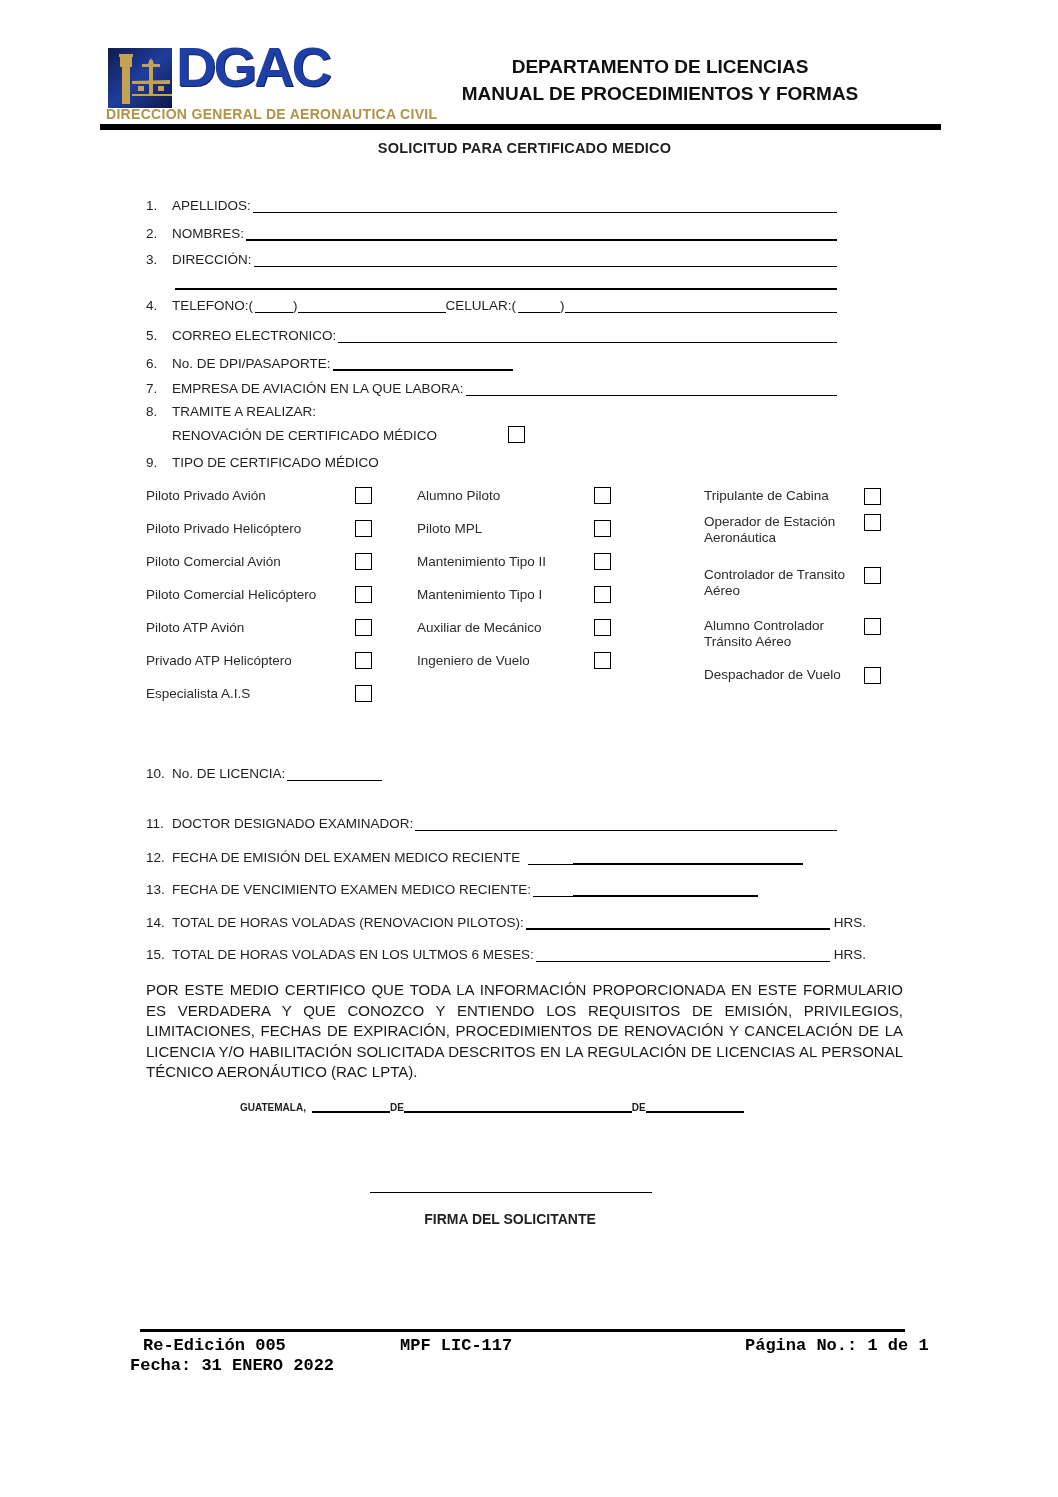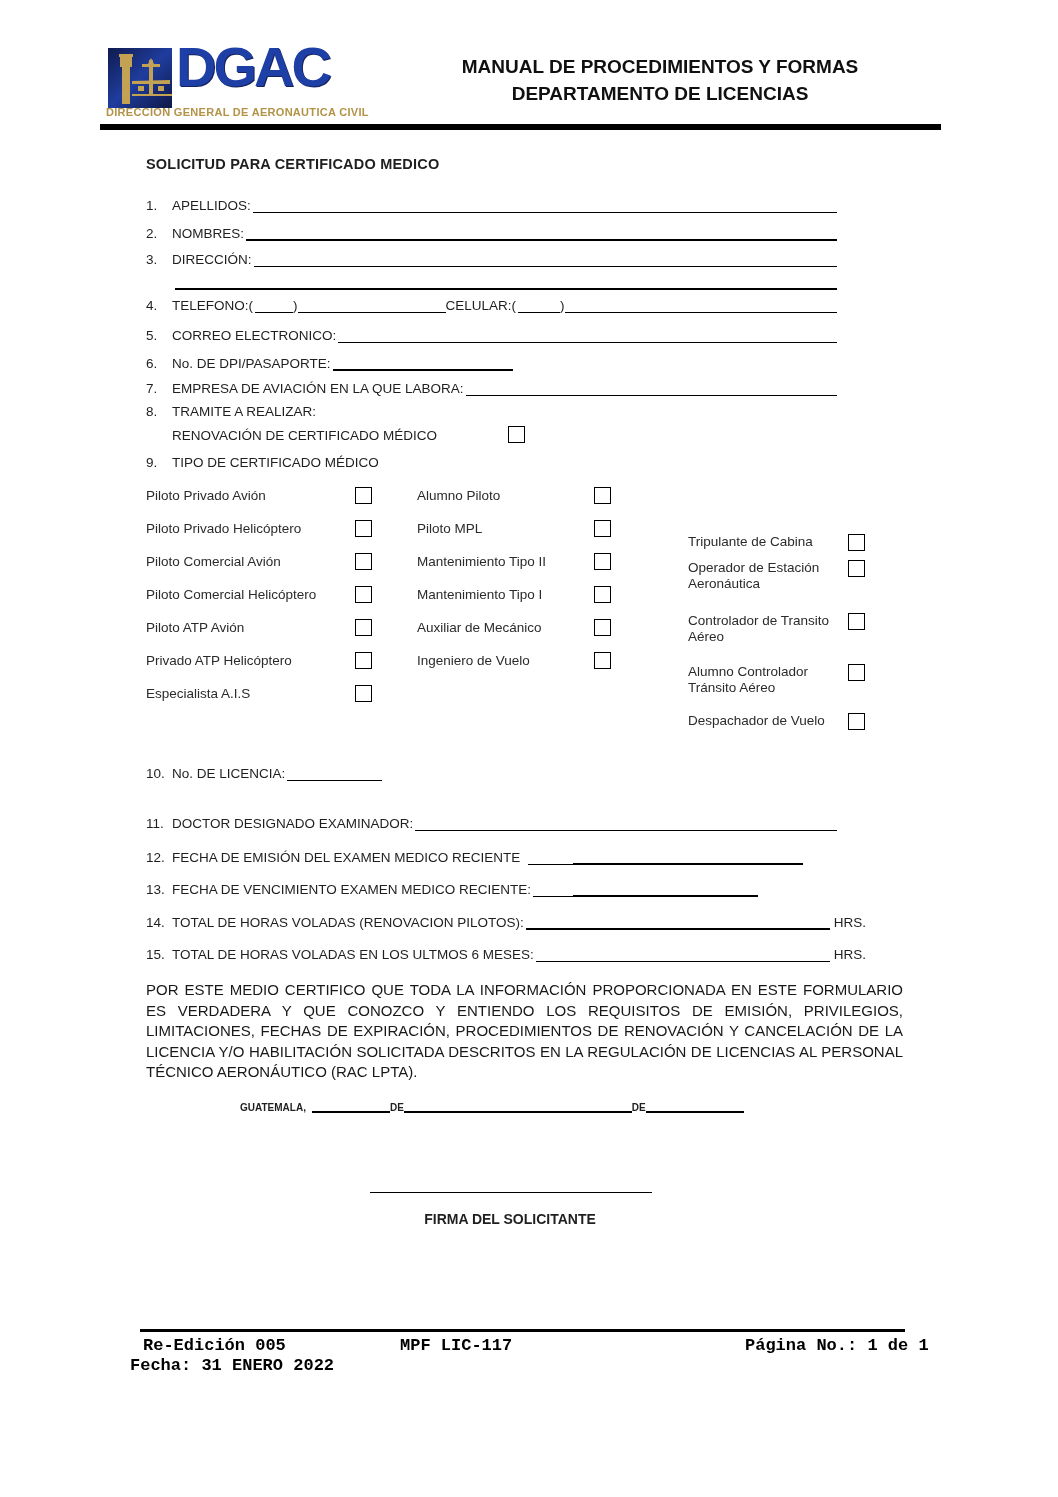--- a/index.html
+++ b/index.html
@@ -9,50 +9,50 @@
     overflow:hidden;
   }
   
   .logo-wrap{position:absolute;left:100px;top:46px;width:252px;height:76px;}
   .logo-emblem{position:absolute;left:8px;top:2px;width:64px;height:60px;}
   .logo-acronym{
     position:absolute;left:76px;top:-12px;font-size:56px;font-weight:bold;
     color:#1d3fa6;letter-spacing:-3px;text-shadow:1px 1px 0 #16225c;
   }
   .logo-caption{
-    position:absolute;left:6px;top:60px;color:#b29347;font-size:11px;
+    position:absolute;left:6px;top:60px;color:#b29347;font-size:14px;
     font-weight:bold;letter-spacing:0.3px;white-space:nowrap;
   }
   .header-title{
     position:absolute;left:380px;top:53px;width:560px;text-align:center;
     font-weight:bold;font-size:19px;line-height:27px;color:#101010;
   }
   .header-rule{position:absolute;left:100px;top:124px;width:841px;height:6px;background:#000;}
   .form-title{
-    position:absolute;left:146px;top:156px;width:757px;
+    position:absolute;left:146px;top:140px;width:757px;text-align:center;
     font-weight:bold;font-size:14.5px;letter-spacing:0.2px;
   }
   
   .frow{position:absolute;left:146px;right:221px;display:flex;align-items:flex-end;white-space:nowrap;}
   .num{width:26px;flex:0 0 26px;}
   .lbl{margin-right:2px;}
   .line{display:inline-block;border-bottom:1.5px solid #000;height:15px;}
   .line.grow{flex:1 1 auto;}
   .line.thick{border-bottom-width:2.6px;}
   .cont-line{position:absolute;left:175px;top:272px;width:662px;border-bottom:2.6px solid #000;height:16px;}
   .cb{
     display:inline-block;width:17px;height:17px;border:1.6px solid #000;
     background:#fff;box-sizing:border-box;flex:0 0 17px;
   }
   
   .certs{position:absolute;left:146px;top:487px;width:740px;height:245px;}
   .cert-col{position:absolute;top:0;}
   .col1{left:0;width:226px;}
   .col2{left:271px;width:194px;}
-  .col3{left:542px;width:177px;margin-top:46px;}
+  .col3{left:558px;width:177px;}
   .cert-row{display:flex;justify-content:space-between;align-items:center;height:17px;margin-bottom:16px;}
   .cert-row .clabel{font-size:13.5px;color:#2b2b2b;white-space:nowrap;}
   .gap-top{margin-top:15px;}
   .c3row{position:absolute;left:0;width:177px;display:flex;justify-content:space-between;align-items:flex-start;}
   .c3row .clabel{font-size:13.5px;color:#2b2b2b;width:142px;line-height:16px;white-space:normal;}
   
   .cert-text{
     position:absolute;left:146px;top:980px;width:757px;text-align:justify;
     font-size:15px;line-height:20.5px;color:#181818;
   }
@@ -100,22 +100,22 @@
         <rect x="30" y="38" width="6" height="5" fill="#c3a254"></rect>
         <rect x="50" y="38" width="6" height="5" fill="#c3a254"></rect>
         <rect x="24" y="46" width="40" height="2" fill="#c3a254"></rect>
       </svg>
     </div>
     <div class="logo-acronym">DGAC</div>
     <div class="logo-caption">DIRECCION GENERAL DE AERONAUTICA CIVIL</div>
   </div>
 
   <div class="header-title">
+    <div>DEPARTAMENTO DE LICENCIAS</div>
     <div>MANUAL DE PROCEDIMIENTOS Y FORMAS</div>
-    <div>DEPARTAMENTO DE LICENCIAS</div>
   </div>
   <div class="header-rule"></div>
 
   <div class="form-title">SOLICITUD PARA CERTIFICADO MEDICO</div>
 
   <div class="frow" style="top:197px">
     <span class="num">1.</span>
     <span class="lbl">APELLIDOS:</span>
     <span class="line grow"></span>
   </div>

